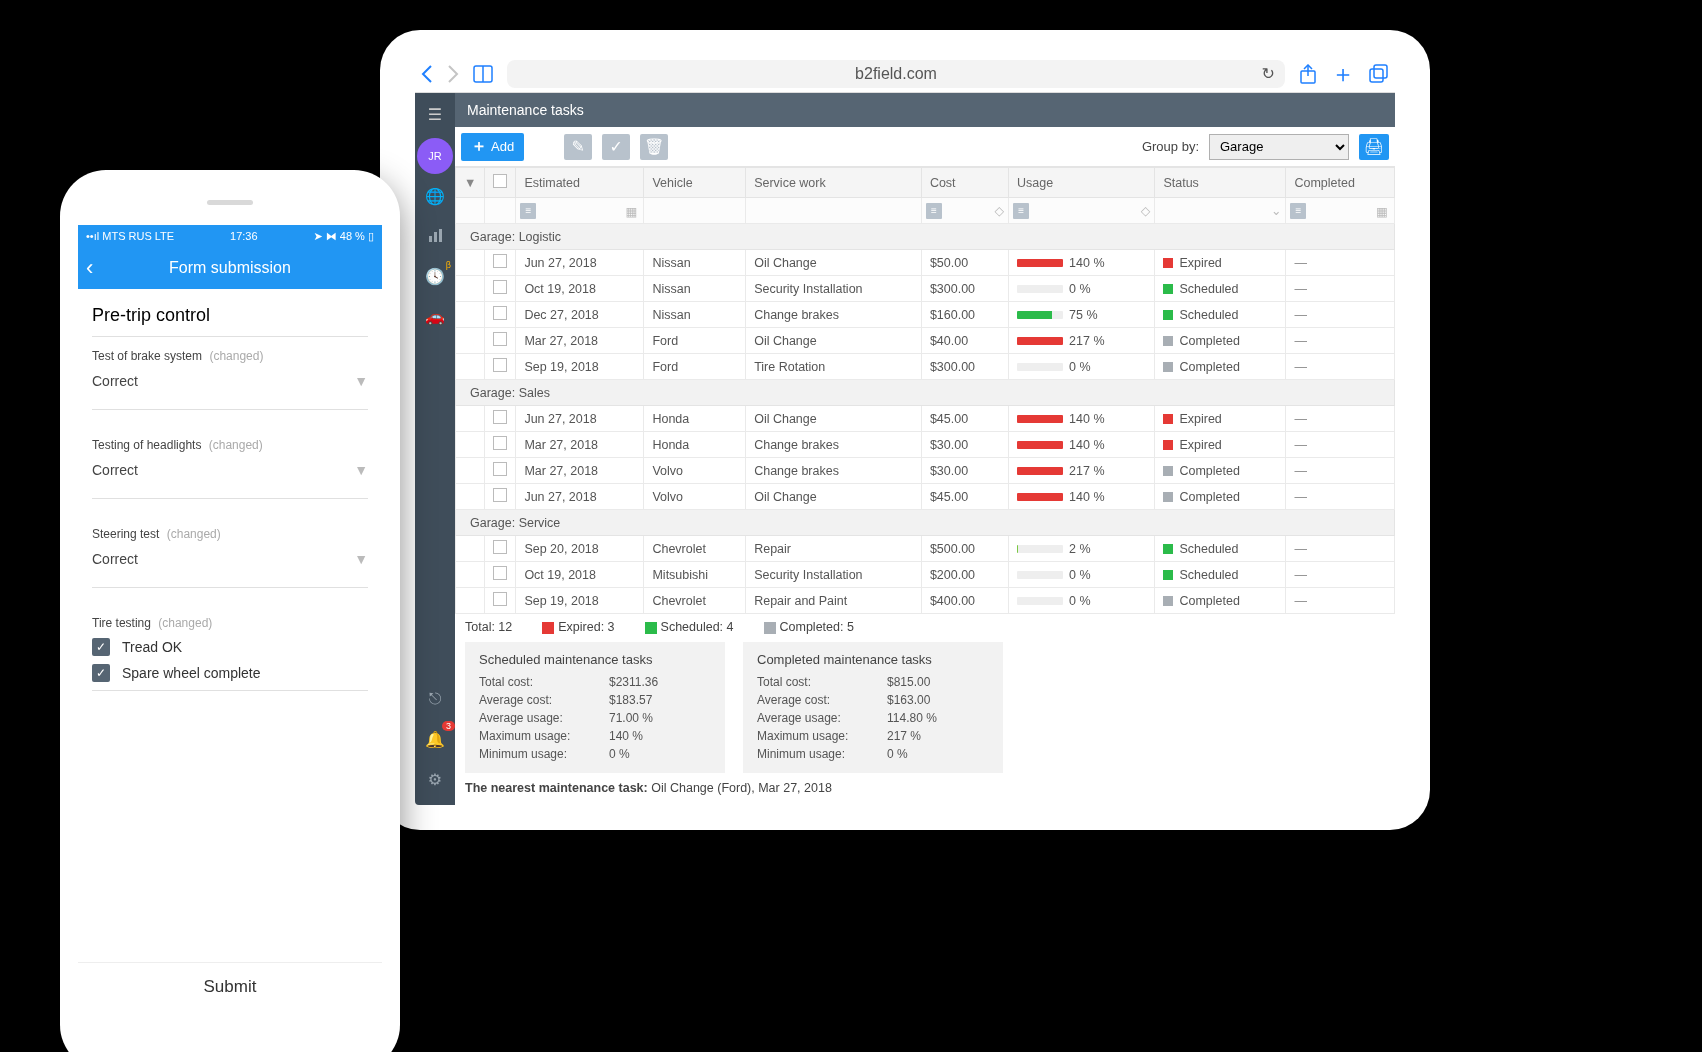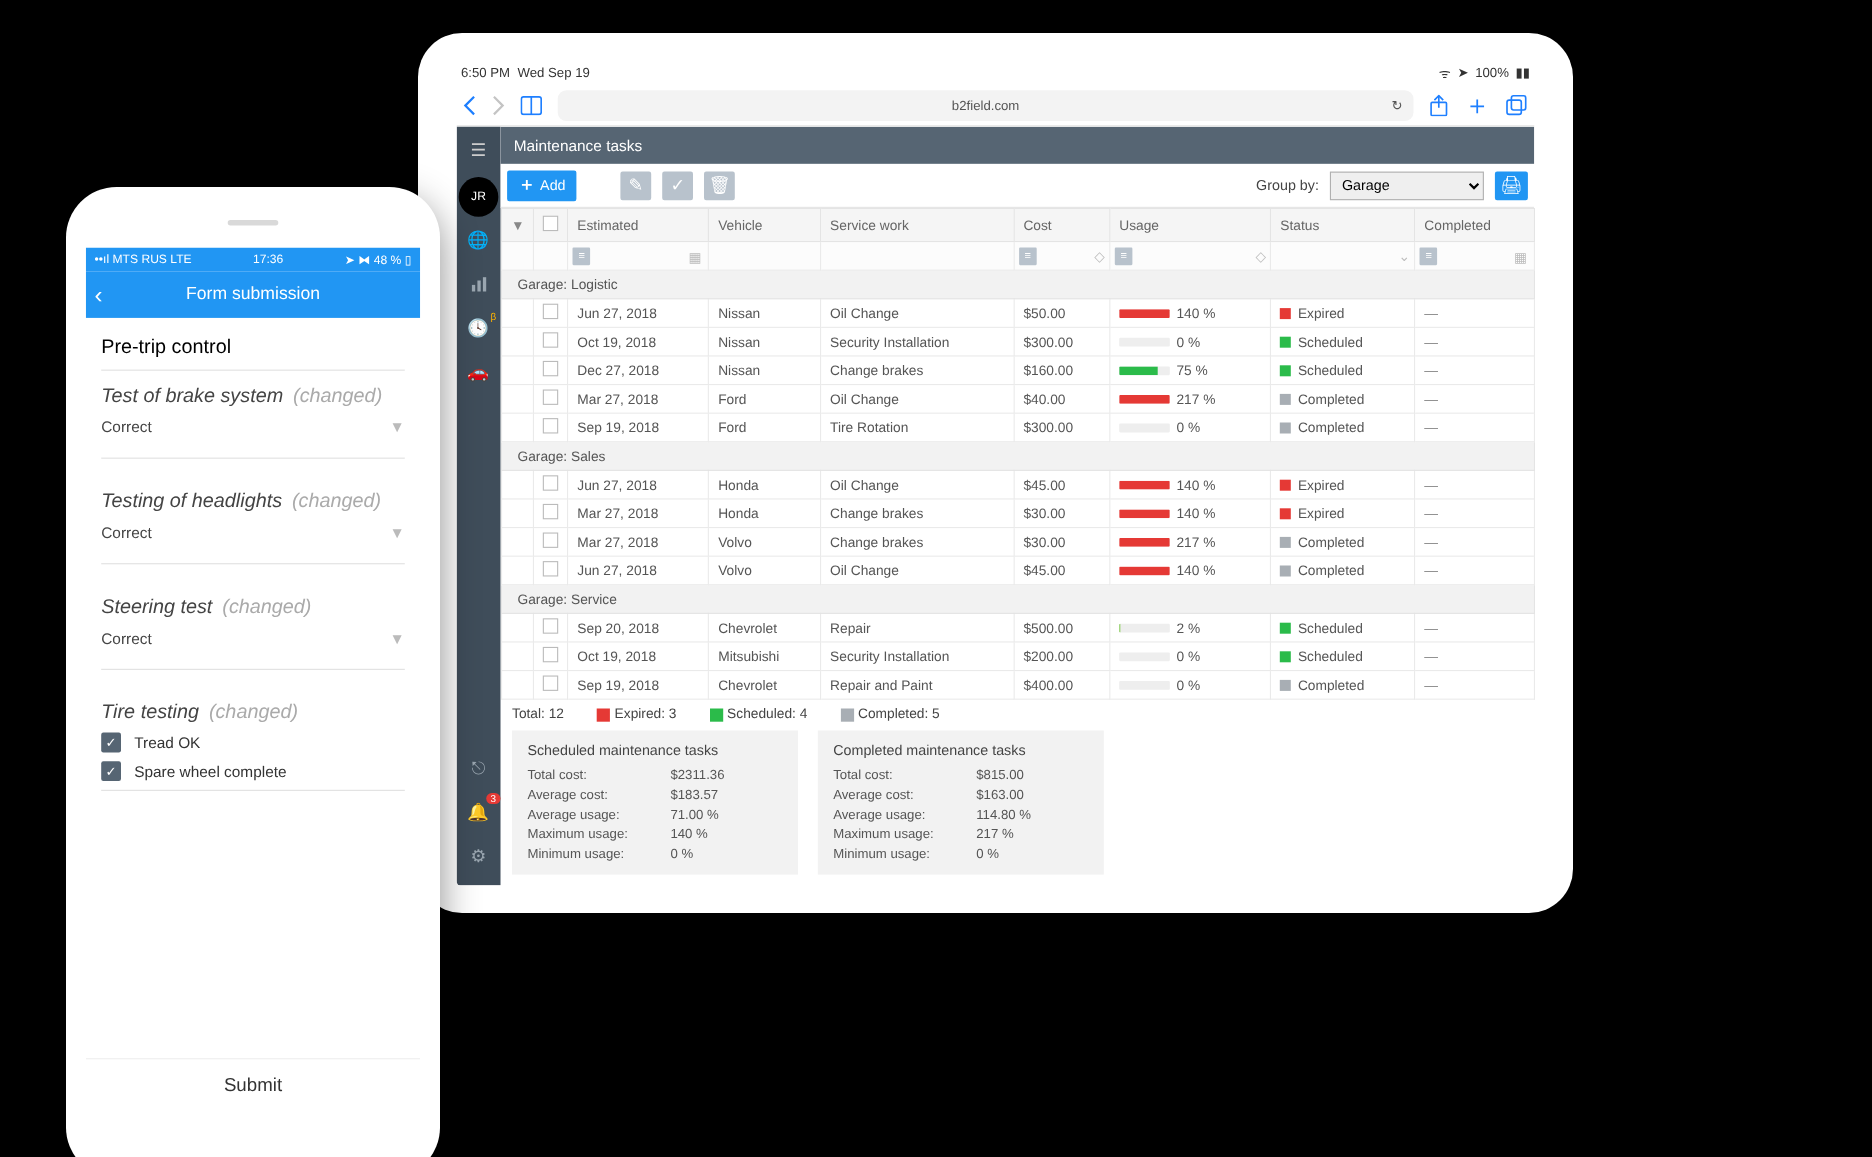--- a/index.html
+++ b/index.html
@@ -11,30 +11,30 @@
   background:#fff; border-radius:40px; box-shadow:0 15px 40px rgba(0,0,0,.4); padding:25px 35px;
 }
 .ipad-inner { width:100%; height:100%; background:#fff; border-radius:4px; overflow:hidden; display:flex; flex-direction:column; }
 
 .ipad-status { height:22px; display:flex; justify-content:space-between; align-items:center; font-size:12px; padding:0 4px; color:#333; }
 .ipad-status .right { display:flex; gap:6px; align-items:center; }
 
 .safari-bar { height:38px; display:flex; align-items:center; gap:14px; padding:0 6px; border-bottom:1px solid #ddd; }
 .safari-bar .icon { color:#1e7fff; cursor:pointer; display:flex; align-items:center; justify-content:center; }
 .safari-bar .icon.dis { color:#c4c4c4; }
-.urlbar { flex:1; background:#f3f3f3; border-radius:8px; height:28px; display:flex; align-items:center; justify-content:center; font-size:12px; color:#555; position:relative; }
+.urlbar { flex:1; background:#f3f3f3; border-radius:8px; height:28px; display:flex; align-items:center; justify-content:center; font-size:16px; color:#555; position:relative; }
 .urlbar .ref { position:absolute; right:10px; color:#555; }
 
 .app { flex:1; display:flex; background:#fff; overflow:hidden; }
 
 
 .sidebar { width:40px; background:#3f4d5a; display:flex; flex-direction:column; align-items:center; padding:6px 0; gap:0; }
 .sidebar .hamb { color:#ccc; margin:6px 0 12px; cursor:pointer; }
 .sidebar .item { width:36px; height:36px; display:flex; align-items:center; justify-content:center; color:#9aa6b0; cursor:pointer; margin:2px 0; border-radius:50%; position:relative; }
-.sidebar .item.active { background:#000000; color:#fff; }
+.sidebar .item.active { background:#8b5cf6; color:#fff; }
 .sidebar .spacer { flex:1; }
 .sidebar .badge { background:#e53935; color:#fff; font-size:9px; border-radius:8px; padding:0 4px; position:absolute; top:0; right:-2px; }
 
 
 .main { flex:1; display:flex; flex-direction:column; overflow:hidden; }
 .titlebar { background:#566573; color:#fff; height:34px; display:flex; align-items:center; padding:0 12px; font-size:14px; }
 .toolbar { height:40px; display:flex; align-items:center; padding:0 6px; gap:10px; background:#fff; border-bottom:1px solid #e4e4e4; }
 .btn-add { background:#2196f3; color:#fff; border:none; height:28px; padding:0 10px; font-size:13px; display:flex; align-items:center; gap:4px; border-radius:2px; cursor:pointer; }
 .tool-btn { width:28px; height:26px; background:#b8c2cc; color:#fff; display:flex; align-items:center; justify-content:center; border-radius:2px; cursor:pointer; }
 .toolbar .flex1 { flex:1; }
@@ -78,49 +78,40 @@
   background:#fff; border-radius:46px; box-shadow:0 12px 35px rgba(0,0,0,.45); padding:55px 18px 60px;
 }
 .iphone::before { content:""; position:absolute; top:30px; left:50%; transform:translateX(-50%); width:46px; height:5px; background:#d9d9d9; border-radius:4px; }
 .ph-screen { width:100%; height:100%; background:#fff; display:flex; flex-direction:column; overflow:hidden; }
 .ph-status { background:#2196f3; color:#fff; height:22px; display:flex; align-items:center; justify-content:space-between; padding:0 8px; font-size:11px; }
 .ph-header { background:#2196f3; color:#fff; height:42px; display:flex; align-items:center; justify-content:center; font-size:16px; position:relative; }
 .ph-back { position:absolute; left:8px; font-size:22px; cursor:pointer; }
 .ph-body { flex:1; padding:10px 14px; overflow:auto; font-size:14px; color:#333; }
 .ph-title { font-size:18px; font-weight:400; margin:6px 0 10px; color:#000000; }
 .ph-hr { border:none; border-top:1px solid #e0e0e0; margin:4px 0 12px; }
-.field-label { font-size:18px; color:#444;font-style:italic; }
+.field-label { font-size:12px; color:#444; }
 .field-label .ch { color:#aaa; margin-left:4px; }
 .drop { display:flex; justify-content:space-between; align-items:center; height:36px; color:#444; border-bottom:0; cursor:pointer; margin-bottom:10px; }
 .drop .chev { color:#bbb; }
 .sect-gap { height:16px; }
 .chkrow { display:flex; align-items:center; gap:12px; margin:8px 0; font-size:14px; color:#333; }
 .chkbox { width:18px; height:18px; background:#566573; color:#fff; display:flex; align-items:center; justify-content:center; border-radius:2px; font-size:12px; }
 .ph-submit { text-align:center; font-size:17px; font-weight:500; padding:14px; border-top:1px solid #eee; cursor:pointer; color:#333; }
 
 
 .c-red { background:#e53935; }
 .c-green { background:#2bbb4a; }
 .c-gray { background:#a8aeb4; }
 </style>
 </head>
 <body>
 
 <div class="ipad">
   <div class="ipad-inner">
 
-    <div class="ipad-status">
-      <div><span>6:50 PM</span>&nbsp;&nbsp;<span>Wed Sep 19</span></div>
-      <div class="right">
-        <span>ᯤ</span>
-        <span>➤</span>
-        <span>100%</span>
-        <span>▮▮</span>
-      </div>
-    </div>
 
     <div class="safari-bar">
       <span class="icon">
           <svg width="12" height="18" viewBox="0 0 12 18">
             <path d="M10 1 L2 9 L10 17" fill="none" stroke="currentColor" stroke-width="2"></path>
           </svg>
         </span>
       <span class="icon dis">
           <svg width="12" height="18" viewBox="0 0 12 18">
             <path d="M2 1 L10 9 L2 17" fill="none" stroke="currentColor" stroke-width="2"></path>

